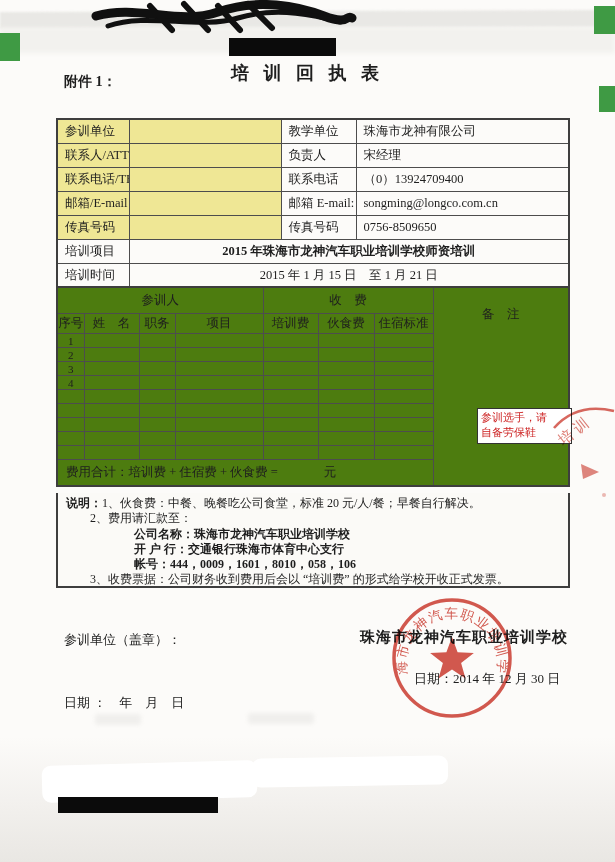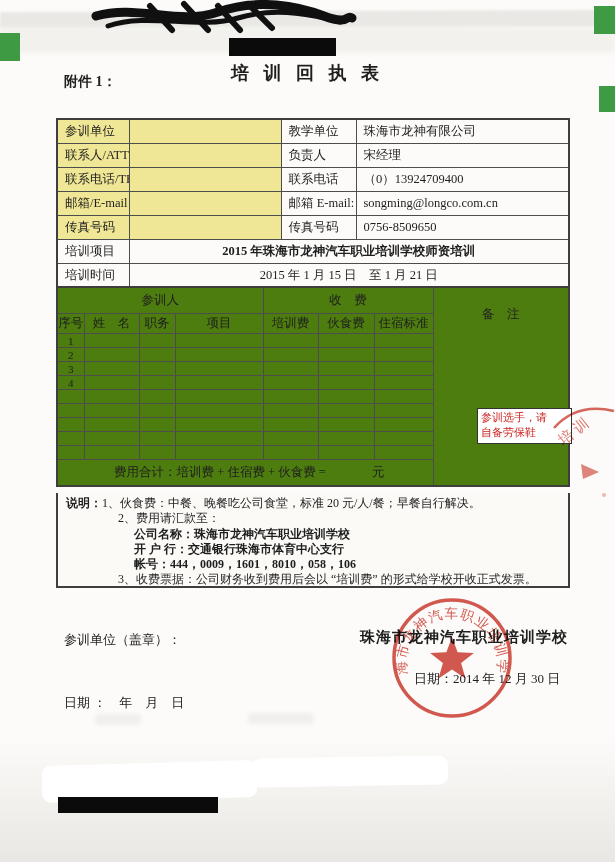--- a/index.html
+++ b/index.html
@@ -34,27 +34,27 @@
   .info td{height:23px;}
   .yl{background:#efe795;}
   .center{text-align:center;padding:0;margin-top:24px;}
   .bold{font-weight:bold;}
   .fee{top:286px;border:2px solid #3e3e3e;background:#4d7c0f;}
   .fee th,.fee td{text-align:center;padding:0;}
   .fee tr.h1 th{height:25px;font-size:12.5px;}
   .fee tr.h2 th{height:19px;font-size:12.5px;}
   .fee tr.br td{height:13px;font-size:11px;}
   .fee th.remark{vertical-align:top;padding-top:18px;margin-left:44px;}
-  .fee tr.totalr td{height:25px;text-align:center;padding-left:8px;font-size:12.5px;}
+  .fee tr.totalr td{height:25px;text-align:left;padding-left:8px;font-size:12.5px;}
   .fee .unit{margin-left:46px;}
   
   .notes{position:absolute;left:56px;top:493px;width:496px;height:90px;border:2px solid #3e3e3e;border-top:none;
          background:#fbfaf7;padding:3px 6px 0 8px;font-size:12px;line-height:15.3px;}
   .notes .pfx{font-weight:bold;}
-  .ind1{margin-left:52px;}
+  .ind1{margin-left:24px;}
   .ind2{margin-left:68px;font-weight:bold;}
   
   .abs{position:absolute;text-align:right;}
   .seal-label{left:64px;top:631px;font-size:13px;}
   .org-name{right:47px;top:628px;font-size:15px;font-weight:bold;letter-spacing:1px;}
   .date-left{left:64px;top:694px;font-size:13px;white-space:pre;}
   .date-right{left:414px;top:670px;font-size:13px;}
   
   .remark-note{position:absolute;left:477px;top:408px;width:88px;height:32px;background:#ffffff;
         border:1px solid #333;color:#cc2020;font-size:11px;line-height:15px;padding:1px 2px 1px 3px;

